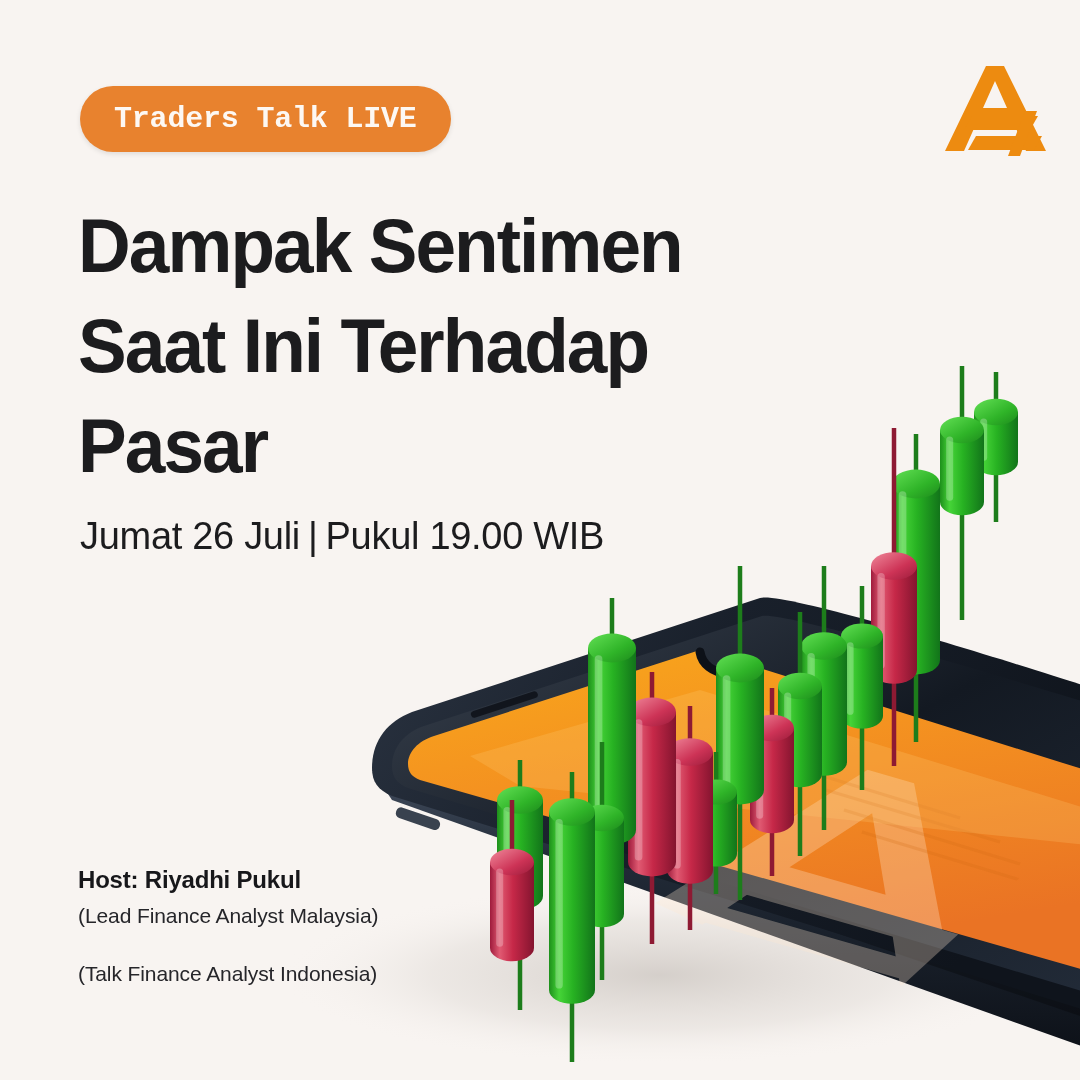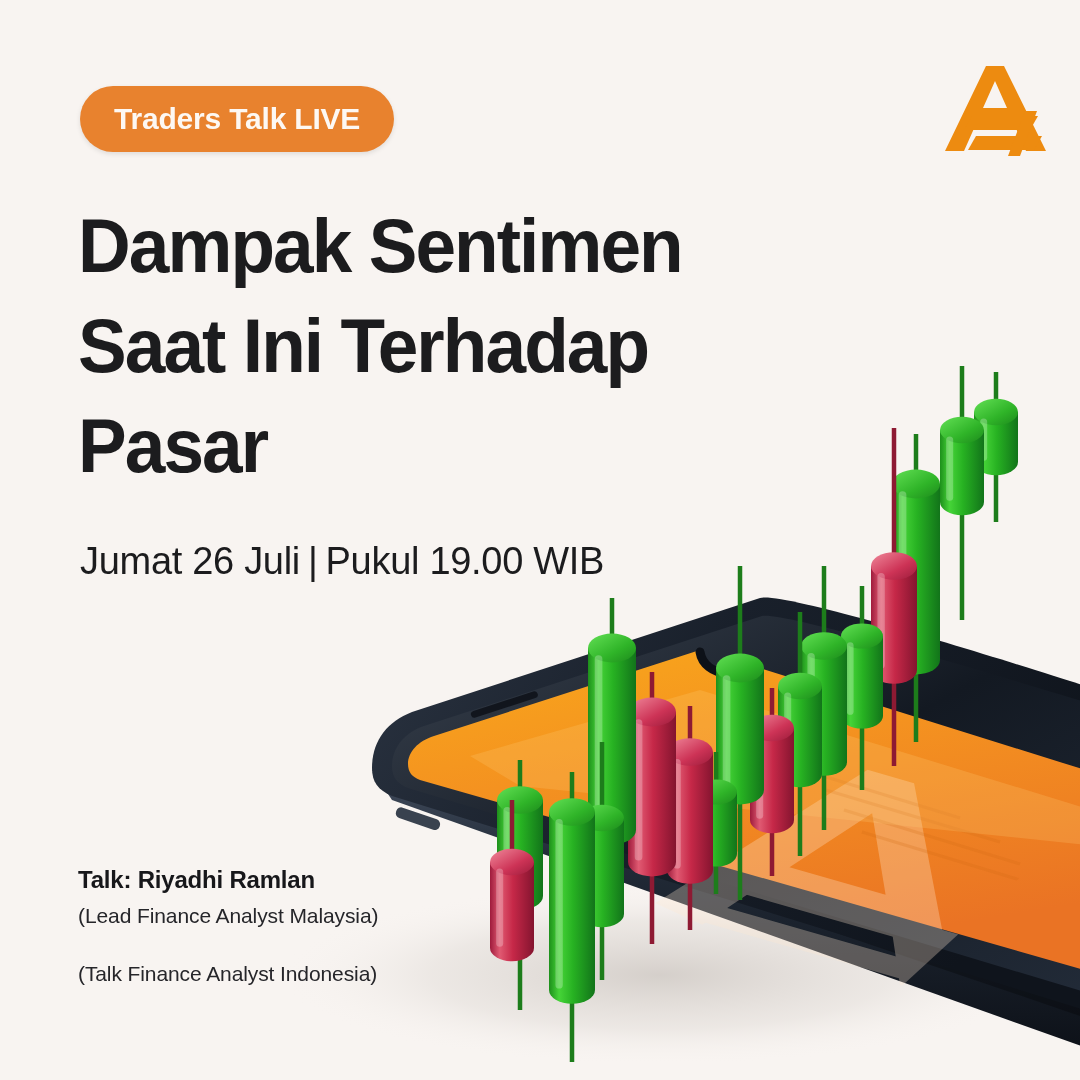--- a/index.html
+++ b/index.html
@@ -12,20 +12,21 @@
   }
   #stage { position:absolute; inset:0; background:#f8f4f1; }
 
   
   .badge{
     position:absolute; left:80px; top:86px;
     height:66px; padding:8px 34px;
     display:flex; align-items:center; justify-content:center;
     background:#e8822e; border-radius:33px;
     box-shadow:0 2px 5px rgba(0,0,0,.10);
+    font-family:Liberation Mono, monospace;
   }
   .badge span{
     color:#fdf8f3; font-size:30px; font-weight:bold;
     letter-spacing:-0.2px; white-space:nowrap;
   }
 
   
   .logo{ position:absolute; right:28px; top:56px; width:110px; height:105px; }
 
   
@@ -34,21 +35,21 @@
     color:#1c1c1e; font-size:76px; line-height:100px;
     font-weight:bold; letter-spacing:-2.0px;
     transform:scaleX(.96); transform-origin:left top;
   }
   .headline div{ white-space:nowrap; }
 
   
   .dateline{
     position:absolute; left:80px; top:515px;
     color:#1c1c1e; font-size:38px; font-weight:400;
-    letter-spacing:-0.3px; white-space:nowrap;margin-top:25px;
+    letter-spacing:-0.3px; white-space:nowrap;
   }
   .dateline .sep{ padding:0 8px; font-weight:300; }
 
   
   .credits{ position:absolute; left:78px; top:866px; z-index:40; }
   .cred-name{
     color:#17171a; font-size:24px; font-weight:bold;
     letter-spacing:-0.2px; white-space:nowrap;
   }
   .cred-role{
@@ -316,21 +317,21 @@
     <div>Saat Ini Terhadap</div>
     <div>Pasar</div>
   </div>
 
   <div class="dateline">
     <span>Jumat 26 Juli</span><span class="sep">|</span><span>Pukul 19.00 WIB</span>
   </div>
 
   <div class="credits">
     <div>
-      <div class="cred-name">Talk: Riyadhi Ramlan</div>
+      <div class="cred-name">Host: Riyadhi Pukul</div>
       <div class="cred-role">(Lead Finance Analyst Malaysia)</div>
     </div>
     <div class="cred-block2">
       <div class="cred-role">(Talk Finance Analyst Indonesia)</div>
     </div>
   </div>
 
 </div>
 
 </body></html>

